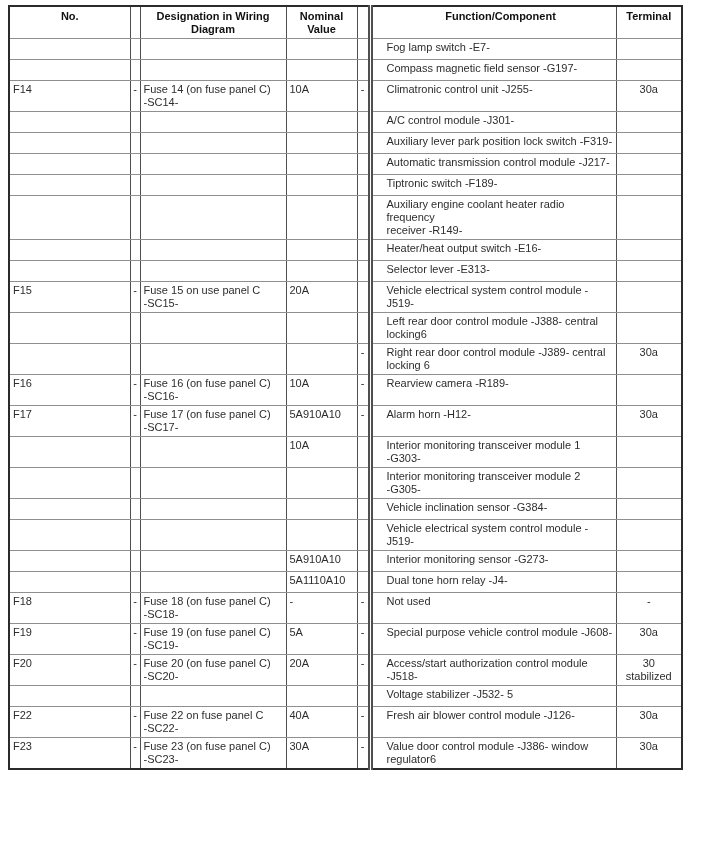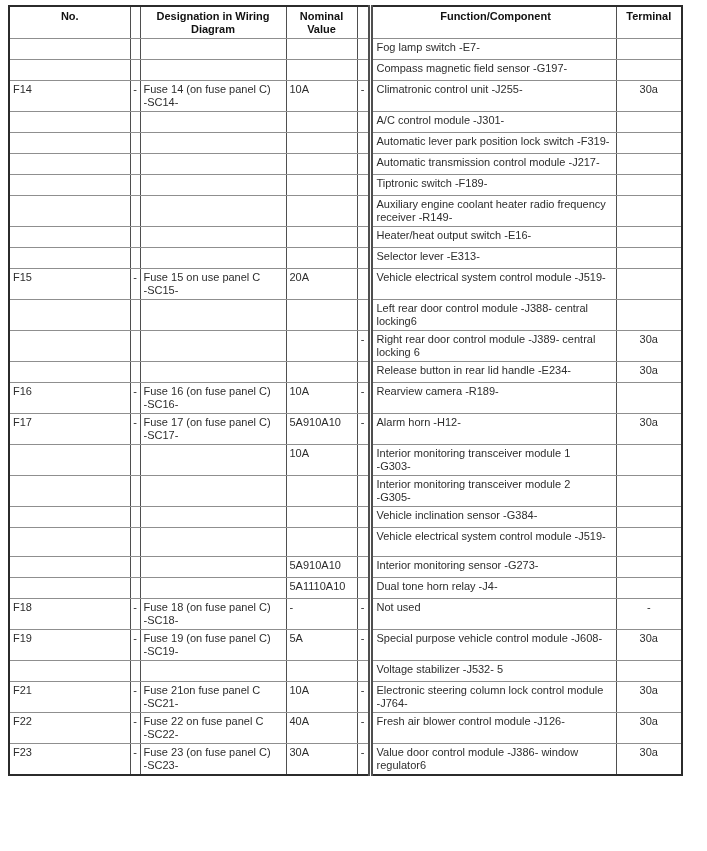--- a/index.html
+++ b/index.html
@@ -15,21 +15,21 @@
   }
   th,td{
     border-left:1px solid #4f4f4f;border-right:1px solid #4f4f4f;
     border-top:1px solid #8f8f8f;border-bottom:1px solid #8f8f8f;
     vertical-align:top;white-space:pre-line;padding:2px 3px;overflow:hidden;
   }
   thead tr{height:31px;}
   th{font-weight:bold;color:#111111;text-align:center;padding-top:3px;}
   td.no{}
   td.d1,td.d2,th.d1,th.d2{padding:2px 0;text-align:center;}
-  td.function,th.function{border-left:5px double #4f4f4f;padding-left:4px;padding-right:1px;}
+  td.function,th.function{border-left:5px double #4f4f4f;padding-left:14px;padding-right:1px;}
   td.terminal{text-align:center;}
   tr.size-s{height:21px;}
   tr.size-d{height:31px;}
   tr.size-t{height:29px;}
 </style>
 </head>
 <body>
 
 <div class="page">
   <table class="fuse-table">
@@ -92,21 +92,21 @@
           <td class="d2"></td>
           <td class="function">A/C control module -J301-</td>
           <td class="terminal"></td>
         </tr>
         <tr class="size-s">
           <td class="no"></td>
           <td class="d1"></td>
           <td class="designation"></td>
           <td class="nominal"></td>
           <td class="d2"></td>
-          <td class="function">Automatic lever park position lock switch -F319-</td>
+          <td class="function">Auxiliary lever park position lock switch -F319-</td>
           <td class="terminal"></td>
         </tr>
         <tr class="size-s">
           <td class="no"></td>
           <td class="d1"></td>
           <td class="designation"></td>
           <td class="nominal"></td>
           <td class="d2"></td>
           <td class="function">Automatic transmission control module -J217-</td>
           <td class="terminal"></td>
@@ -171,29 +171,20 @@
         <tr class="size-d">
           <td class="no"></td>
           <td class="d1"></td>
           <td class="designation"></td>
           <td class="nominal"></td>
           <td class="d2">-</td>
           <td class="function">Right rear door control module -J389- central
 locking 6</td>
           <td class="terminal">30a</td>
         </tr>
-        <tr class="size-s">
-          <td class="no"></td>
-          <td class="d1"></td>
-          <td class="designation"></td>
-          <td class="nominal"></td>
-          <td class="d2"></td>
-          <td class="function">Release button in rear lid handle -E234-</td>
-          <td class="terminal">30a</td>
-        </tr>
         <tr class="size-d">
           <td class="no">F16</td>
           <td class="d1">-</td>
           <td class="designation">Fuse 16 (on fuse panel C)
 -SC16-</td>
           <td class="nominal">10A</td>
           <td class="d2">-</td>
           <td class="function">Rearview camera -R189-</td>
           <td class="terminal"></td>
         </tr>
@@ -276,39 +267,40 @@
         <tr class="size-d">
           <td class="no">F19</td>
           <td class="d1">-</td>
           <td class="designation">Fuse 19 (on fuse panel C)
 -SC19-</td>
           <td class="nominal">5A</td>
           <td class="d2">-</td>
           <td class="function">Special purpose vehicle control module -J608-</td>
           <td class="terminal">30a</td>
         </tr>
+        <tr class="size-d">
+          <td class="no">F20</td>
+          <td class="d1">-</td>
+          <td class="designation">Fuse 20 (on fuse panel C)
+-SC20-</td>
+          <td class="nominal">20A</td>
+          <td class="d2">-</td>
+          <td class="function">Access/start authorization control module
+-J518-</td>
+          <td class="terminal">30
+stabilized</td>
+        </tr>
         <tr class="size-s">
           <td class="no"></td>
           <td class="d1"></td>
           <td class="designation"></td>
           <td class="nominal"></td>
           <td class="d2"></td>
           <td class="function">Voltage stabilizer -J532- 5</td>
           <td class="terminal"></td>
-        </tr>
-        <tr class="size-d">
-          <td class="no">F21</td>
-          <td class="d1">-</td>
-          <td class="designation">Fuse 21on fuse panel C
--SC21-</td>
-          <td class="nominal">10A</td>
-          <td class="d2">-</td>
-          <td class="function">Electronic steering column lock control module
--J764-</td>
-          <td class="terminal">30a</td>
         </tr>
         <tr class="size-d">
           <td class="no">F22</td>
           <td class="d1">-</td>
           <td class="designation">Fuse 22 on fuse panel C
 -SC22-</td>
           <td class="nominal">40A</td>
           <td class="d2">-</td>
           <td class="function">Fresh air blower control module -J126-</td>
           <td class="terminal">30a</td>

